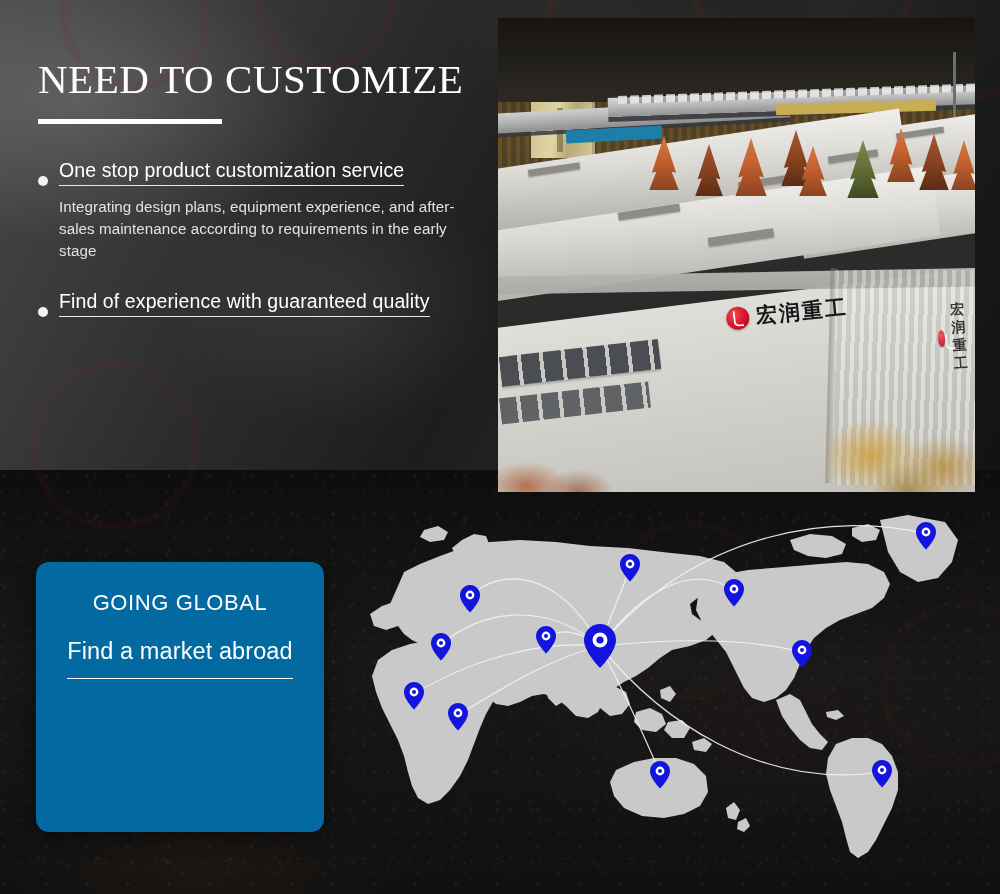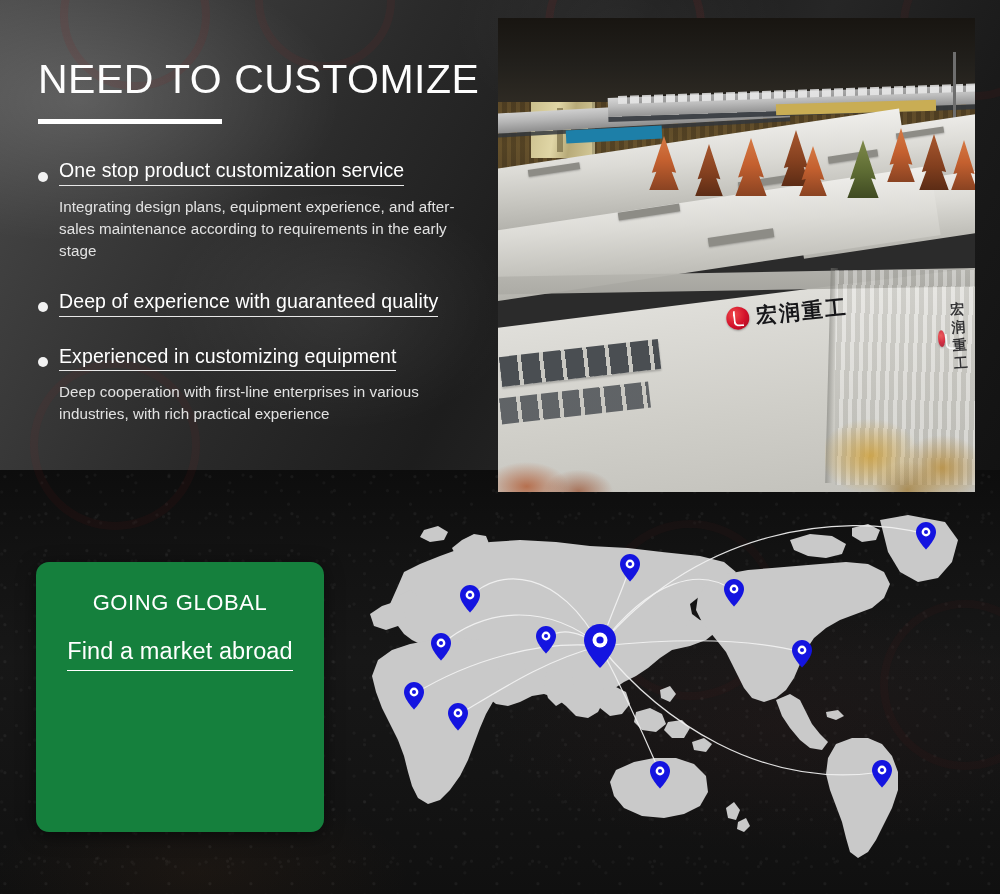--- a/index.html
+++ b/index.html
@@ -64,31 +64,31 @@
   .wm-e { left:30px;  top:360px;  width:170px; height:170px; border-color:rgba(150,30,30,.07); }
   .wm-f { left:600px; top:520px;  width:180px; height:180px; border-color:rgba(140,30,30,.06); }
   .wm-g { left:880px; top:600px;  width:170px; height:170px; border-color:rgba(140,30,30,.06); }
   .wm-h { left:90px;  top:620px;  width:160px; height:160px; border-color:rgba(140,30,30,.05); }
 
   
   .copy { position:absolute; left:38px; top:58px; width:452px; }
 
   .title {
     font-size:41px; font-weight:400; letter-spacing:.5px;
-    color:#fdfdfd; line-height:1.06; white-space:nowrap;
+    color:#fdfdfd; line-height:1.06; white-space:nowrap;font-family:Liberation Serif, serif;
   }
   .title-rule {
     width:184px; height:5px; background:#ffffff; margin-top:18px;
   }
 
   .features { margin-top:34px; }
   .feature { margin-bottom:27px; }
   .feature:last-child { margin-bottom:0; }
 
-  .feature-head { display:flex; align-items:center; }
+  .feature-head { display:flex; align-items:flex-end; }
   .bullet {
     width:10px; height:10px; border-radius:50%;
     background:#f2f2f2; flex:0 0 10px; margin-top:9px; margin-right:11px;
   }
   .feature-title {
     font-size:19.5px; color:#ffffff; font-weight:400;
     border-bottom:1.5px solid #e8e8e8; padding-bottom:2px;
     line-height:1.26; letter-spacing:.1px;
   }
   .feature-body {
@@ -242,28 +242,28 @@
   .foliage-bl {
     position:absolute; left:0; bottom:0; width:130px; height:70px;
     background:
       radial-gradient(ellipse 58px 34px at 22% 92%, rgba(175,82,40,.75) 0%, rgba(120,55,25,0) 72%),
       radial-gradient(ellipse 48px 30px at 62% 99%, rgba(150,70,35,.65) 0%, rgba(100,45,20,0) 72%);
   }
 
   
   .blue-card {
     position:absolute; left:36px; top:562px; width:288px; height:270px;
-    background:#15803d; border-radius:13px;
+    background:#0369a1; border-radius:13px;
     padding:28px 18px 20px; text-align:center; color:#fff;
     box-shadow:0 4px 18px rgba(0,0,0,.5);
   }
   .bc-kicker { font-size:22px; letter-spacing:.6px; font-weight:400; }
   .bc-link {
     font-size:23.5px; margin-top:22px; display:inline-block;
-    border-bottom:1.8px solid #ffffff; padding-bottom:5px; letter-spacing:.1px;
+    border-bottom:1.8px solid #ffffff; padding-bottom:13px; letter-spacing:.1px;
   }
   .bc-body { font-size:23px; line-height:1.32; margin-top:24px; letter-spacing:.1px; }
 
   
   .map-wrap {
     position:absolute; left:330px; top:500px; width:670px; height:360px;
   }
   .map-wrap svg { display:block; width:100%; height:100%; }
   .land { fill:#c9c9c9; }
   .arc  { fill:none; stroke:#f2f2f2; stroke-width:1.2; opacity:.92; }
@@ -297,31 +297,24 @@
         <div class="feature-head">
           <span class="bullet"></span>
           <span class="feature-title">One stop product customization service</span>
         </div>
         <p class="feature-body">Integrating design plans, equipment experience, and after-sales maintenance according to requirements in the early stage</p>
       </div>
 
       <div class="feature">
         <div class="feature-head">
           <span class="bullet"></span>
-          <span class="feature-title">Deep of experience with guaranteed quality</span>
+          <span class="feature-title">Find of experience with guaranteed quality</span>
         </div>
       </div>
 
-      <div class="feature">
-        <div class="feature-head">
-          <span class="bullet"></span>
-          <span class="feature-title">Experienced in customizing equipment</span>
-        </div>
-        <p class="feature-body">Deep cooperation with first-line enterprises in various industries, with rich practical experience</p>
-      </div>
 
     </div>
   </div>
 
   <div class="photo">
     <div class="sky"></div>
     <div class="treeline-far"></div>
     <div class="bldg-far"></div>
     <div class="bridge-a"></div>
     <div class="bridge-blue"></div>

